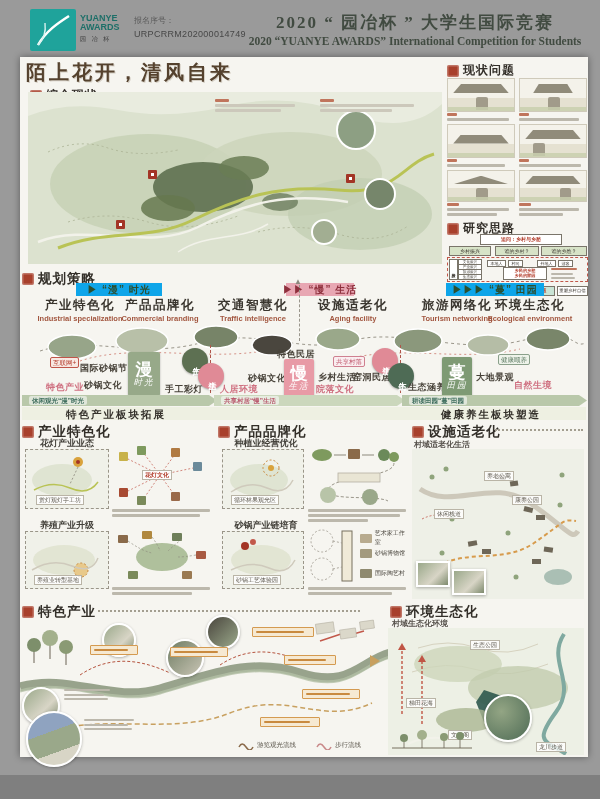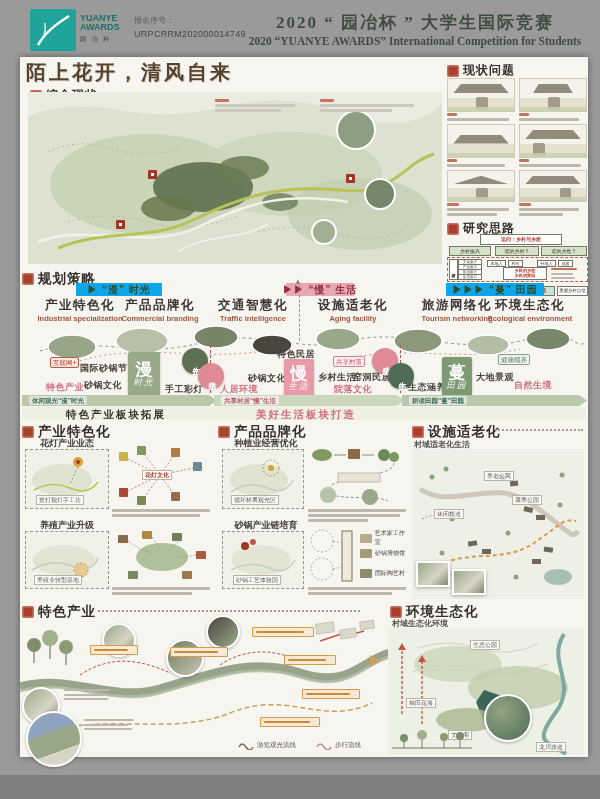--- a/index.html
+++ b/index.html
@@ -321,21 +321,21 @@
     <div class="kw" style="left:257px;top:291px;">特色民居</div>
     <div class="kw" style="left:228px;top:315px;">砂锅文化</div>
     <div class="kw pk" style="left:200px;top:326px;font-family:Liberation Serif, serif;">人居环境</div>
     <div class="block" style="left:264px;top:302px;width:30px;height:38px;background:#e89aa6;">
       <div class="b1">慢</div>
       <div class="b2">生活</div>
     </div>
     <div class="tag" style="left:313px;top:299px;">共享村落</div>
     <div class="kw" style="left:298px;top:314px;">乡村生活</div>
     <div class="kw" style="left:333px;top:314px;">窑洞民居</div>
-    <div class="kw pk" style="left:314px;top:326px;">院落文化</div>
+    <div class="kw pk" style="left:296px;top:326px;">院落文化</div>
     <div class="vdash" style="left:380px;top:288px;height:48px;"></div>
     <div class="cir" style="left:352px;top:291px;width:26px;height:26px;background:#e08a96;">生活</div>
     <div class="cir" style="left:368px;top:306px;width:26px;height:26px;background:#4e6b55;">生态</div>
     <div class="kw" style="left:388px;top:324px;">生态涵养</div>
     <div class="tag grn" style="left:478px;top:297px;">健康颐养</div>
     <div class="block" style="left:422px;top:300px;width:30px;height:40px;background:#7e9a74;">
       <div class="b1">蔓</div>
       <div class="b2">田园</div>
     </div>
     <div class="kw" style="left:456px;top:314px;">大地景观</div>
@@ -345,21 +345,21 @@
       <span class="stag">休闲观光“漫”时光</span>
     </div>
     <div class="strip" style="left:194px;top:338px;width:184px;background:#cbd7bc;">
       <span class="stag" style="color:#b95a6e;">共享村居“慢”生活</span>
     </div>
     <div class="strip" style="left:382px;top:338px;width:178px;background:#b9c8aa;">
       <span class="stag">耕读田园“蔓”田园</span>
     </div>
     <div class="abs" style="left:2px;top:350px;width:564px;height:13px;background:#eef0e2;"></div>
     <div class="striplabel" style="left:2px;top:351px;width:188px;">特色产业板块拓展</div>
-    <div class="striplabel pk" style="left:194px;top:351px;width:184px;">美好生活板块打造</div>
+    <div class="striplabel" style="left:382px;top:351px;width:178px;">健康养生板块塑造</div>
 
     <div class="sec big abs" style="left:2px;top:366px;">
       <span class="seal"></span>
       <span>产业特色化</span>
     </div>
     <div class="sec big abs" style="left:198px;top:366px;">
       <span class="seal"></span>
       <span>产品品牌化</span>
     </div>
     <div class="sec big abs" style="left:392px;top:366px;">

